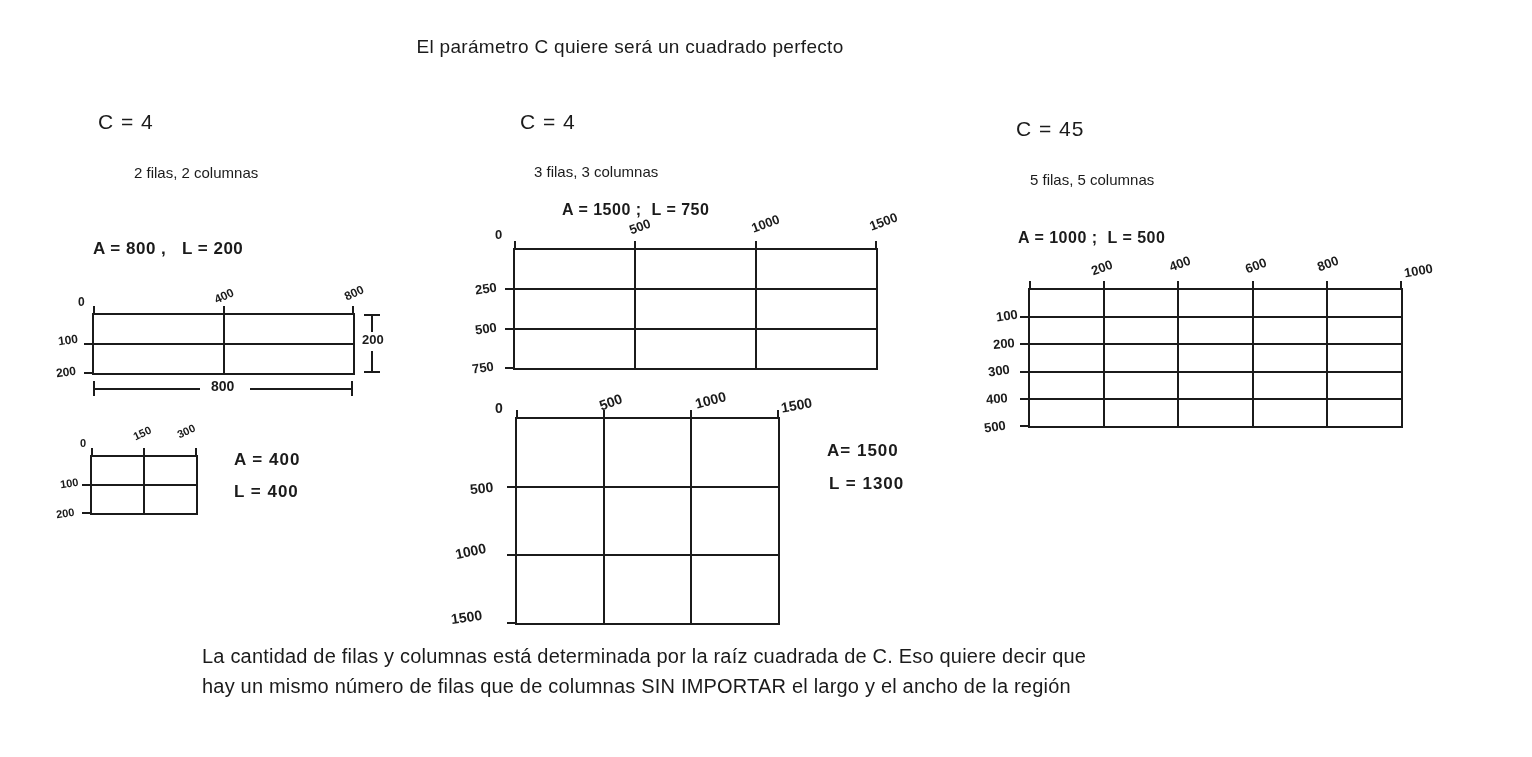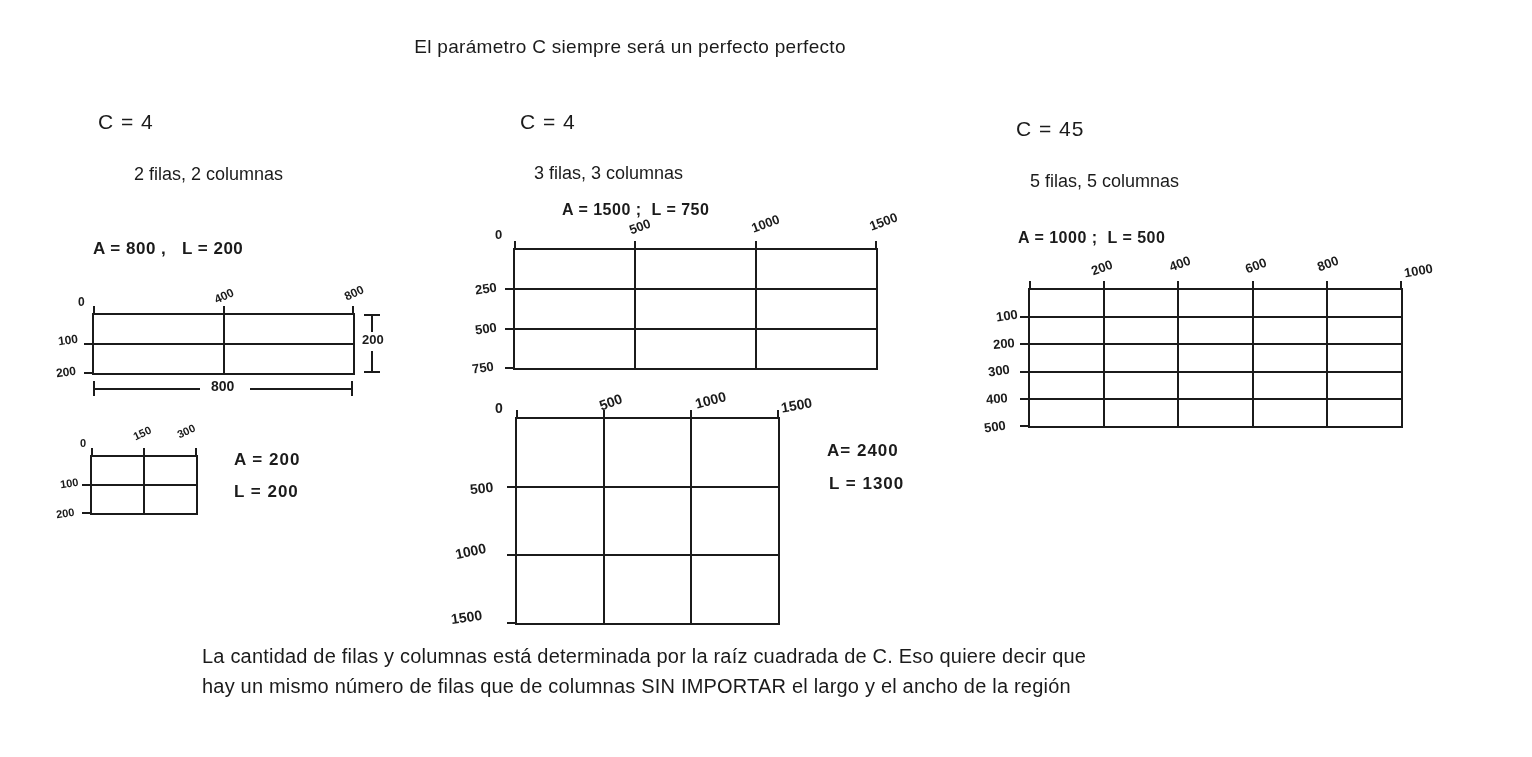--- a/index.html
+++ b/index.html
@@ -3,42 +3,42 @@
 <meta charset="utf-8">
 <style>
   html,body{margin:0;padding:0;background:#ffffff;}
   #canvas{
     position:relative;width:1532px;height:757px;background:#ffffff;overflow:hidden;
     font-family:"Liberation Sans","DejaVu Sans",sans-serif;color:#1b1b1b;
   }
   .lbl{position:absolute;white-space:nowrap;color:#1b1b1b;}
   .title{font-size:19px;letter-spacing:.3px;text-align:center;width:1260px;left:0;top:36px;}
   .clabel{font-size:21px;letter-spacing:1px;}
-  .sub{font-size:18px;text-align:center;}
+  .sub{font-size:15px;text-align:center;}
   .params{font-size:16px;font-weight:700;letter-spacing:.5px;}
   .note{font-size:17px;font-weight:700;letter-spacing:1px;}
   .tk{font-size:12px;font-weight:700;}
   .tk13{font-size:13px;font-weight:700;}
   .tk14{font-size:14px;font-weight:700;}
   .tk11{font-size:11px;font-weight:700;}
   .footer-line{font-size:20px;letter-spacing:.2px;}
   .grid{position:absolute;border:2px solid #1b1b1b;box-sizing:border-box;background:transparent;}
   .vline{position:absolute;top:0;bottom:0;width:2px;background:#1b1b1b;}
   .hline{position:absolute;left:0;right:0;height:2px;background:#1b1b1b;}
   .tick-top{position:absolute;top:-9px;width:2px;height:7px;background:#1b1b1b;}
   .tick-left{position:absolute;left:-10px;width:8px;height:2px;background:#1b1b1b;}
   .dim{position:absolute;background:#1b1b1b;}
   .section{position:absolute;inset:0;pointer-events:none;border-radius:21px;}
 </style>
 </head>
 <body>
 
 <div id="canvas">
 
-  <div class="lbl title">El parámetro C siempre será un perfecto perfecto</div>
+  <div class="lbl title">El parámetro C quiere será un cuadrado perfecto</div>
 
   <div class="section">
     <div class="lbl clabel" style="left:98px;top:110px;">C = 4</div>
     <div class="lbl sub" style="left:134px;top:164px;">2 filas, 2 columnas</div>
     <div class="lbl params" style="left:93px;top:239px;font-size:17px;">A = 800 ,&nbsp;&nbsp; L = 200</div>
 
     <div class="grid" style="left:92px;top:313px;width:263px;height:62px;">
         <div class="vline" style="left: calc(50% - 1px);"></div>
         <div class="hline" style="top: calc(50% - 1px);"></div>
         <div class="tick-top" style="left: calc(0% - 1px);"></div>
@@ -72,22 +72,22 @@
         <div class="tick-top" style="left: calc(50% - 1px);"></div>
         <div class="tick-top" style="left: calc(100% - 1px);"></div>
         <div class="tick-left" style="top: calc(50% - 1px);"></div>
         <div class="tick-left" style="top: calc(100% - 1px);"></div>
       </div>
     <div class="lbl tk11" style="left:80px;top:437px;">0</div>
     <div class="lbl tk11" style="left:133px;top:427px;transform:rotate(-25deg);">150</div>
     <div class="lbl tk11" style="left:177px;top:425px;transform:rotate(-25deg);">300</div>
     <div class="lbl tk11" style="left:60px;top:477px;transform:rotate(-8deg);">100</div>
     <div class="lbl tk11" style="left:56px;top:507px;transform:rotate(-8deg);">200</div>
-    <div class="lbl note" style="left:234px;top:450px;">A = 200</div>
-    <div class="lbl note" style="left:234px;top:482px;">L = 200</div>
+    <div class="lbl note" style="left:234px;top:450px;">A = 400</div>
+    <div class="lbl note" style="left:234px;top:482px;">L = 400</div>
   </div>
 
   <div class="section">
     <div class="lbl clabel" style="left:520px;top:110px;">C = 4</div>
     <div class="lbl sub" style="left:534px;top:163px;">3 filas, 3 columnas</div>
     <div class="lbl params" style="left:562px;top:201px;">A = 1500 ;&nbsp; L = 750</div>
 
     <div class="grid" style="left:513px;top:248px;width:365px;height:122px;">
         <div class="vline" style="left: calc(33.3333% - 1px);"></div>
         <div class="vline" style="left: calc(66.6667% - 1px);"></div>
@@ -122,21 +122,21 @@
         <div class="tick-left" style="top: calc(66.6667% - 1px);"></div>
         <div class="tick-left" style="top: calc(100% - 1px);"></div>
       </div>
     <div class="lbl tk14" style="left:495px;top:400px;">0</div>
     <div class="lbl tk14" style="left:599px;top:394px;transform:rotate(-20deg);">500</div>
     <div class="lbl tk14" style="left:695px;top:392px;transform:rotate(-15deg);">1000</div>
     <div class="lbl tk14" style="left:781px;top:397px;transform:rotate(-10deg);">1500</div>
     <div class="lbl tk14" style="left:470px;top:480px;transform:rotate(-6deg);">500</div>
     <div class="lbl tk14" style="left:455px;top:543px;transform:rotate(-12deg);">1000</div>
     <div class="lbl tk14" style="left:451px;top:609px;transform:rotate(-8deg);">1500</div>
-    <div class="lbl note" style="left:827px;top:441px;">A= 2400</div>
+    <div class="lbl note" style="left:827px;top:441px;">A= 1500</div>
     <div class="lbl note" style="left:829px;top:474px;">L = 1300</div>
   </div>
 
   <div class="section">
     <div class="lbl clabel" style="left:1016px;top:117px;">C = 45</div>
     <div class="lbl sub" style="left:1030px;top:171px;">5 filas, 5 columnas</div>
     <div class="lbl params" style="left:1018px;top:229px;">A = 1000 ;&nbsp; L = 500</div>
 
     <div class="grid" style="left:1028px;top:288px;width:375px;height:140px;">
         <div class="vline" style="left: calc(20% - 1px);"></div>

